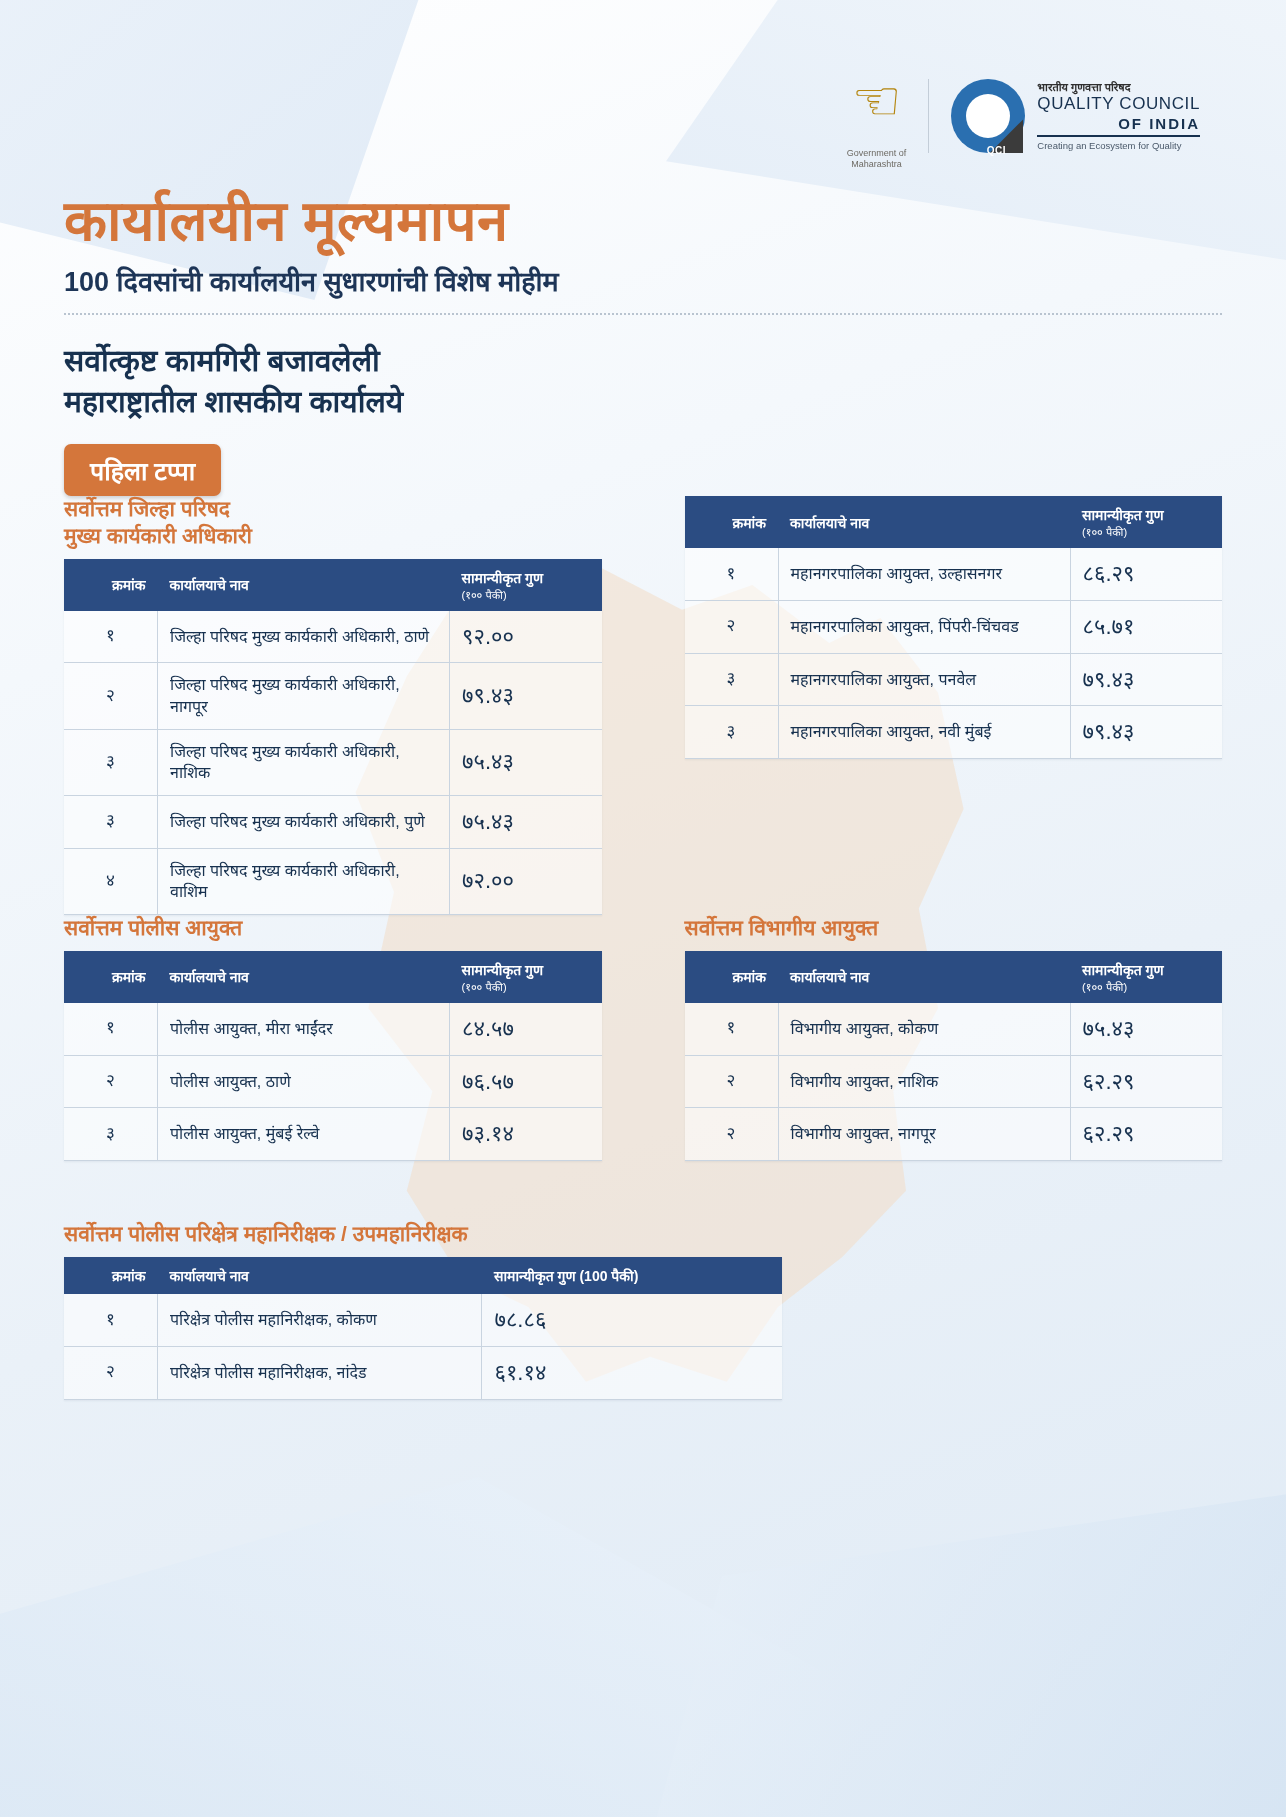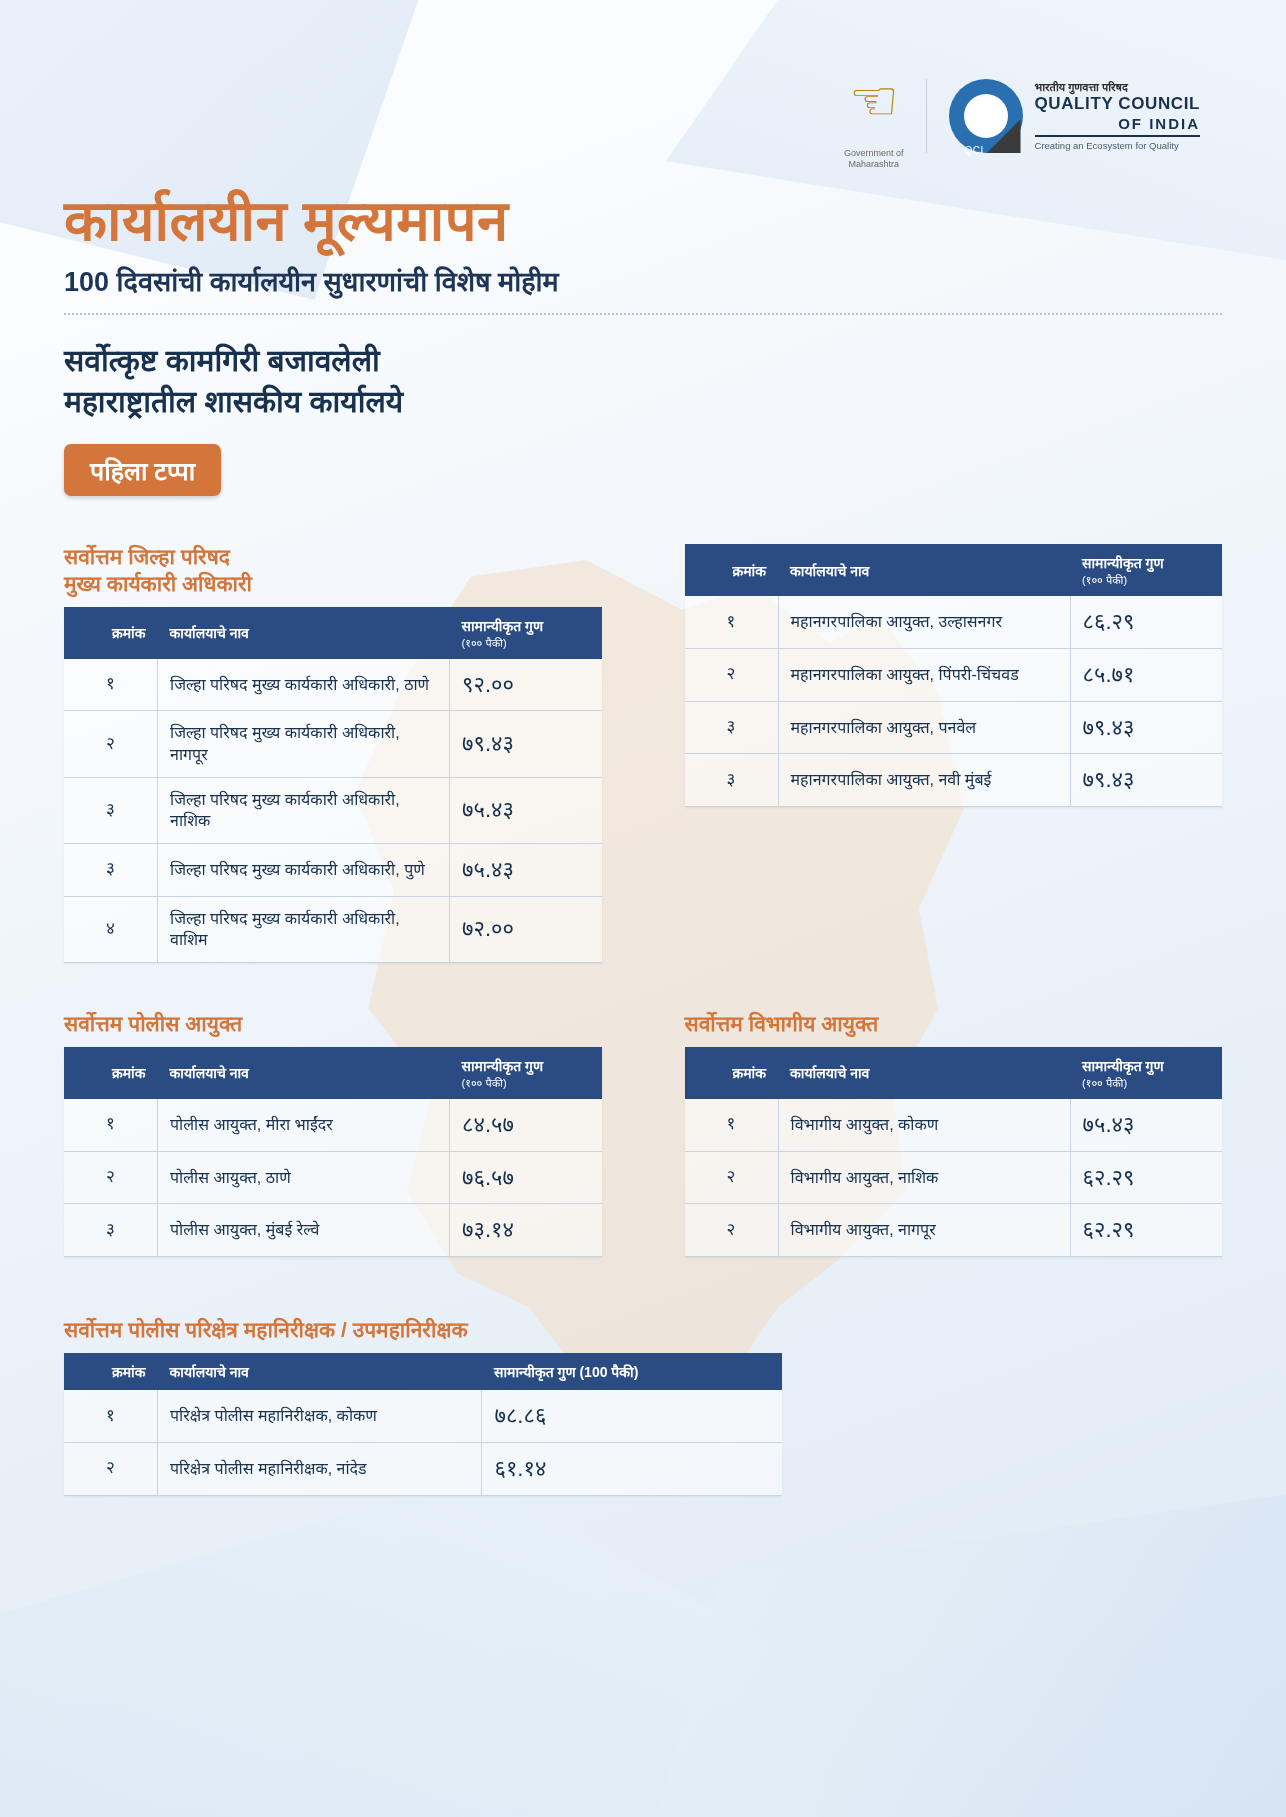--- a/index.html
+++ b/index.html
@@ -76,26 +76,26 @@
   }
   .qci-q:after {
     content: ""; position: absolute; left: 15px; top: 15px; width: 44px; height: 44px;
     border-radius: 50%; background: #ffffff;
   }
   .qci-tail {
     position: absolute; right: 2px; bottom: 0px; width: 34px; height: 34px;
     background: #3b3b3b; clip-path: polygon(100% 0, 100% 100%, 0 100%);
   }
   .qci-sub {
-    position: absolute; left: 16px; right: 0; bottom: -3px; text-align: left;
-    font-size: 10px; font-weight: normal; color: #ffffff; letter-spacing: .5px;
+    position: absolute; left: 16px; right: 0; bottom: -3px; text-align: center;
+    font-size: 10px; font-weight: bold; color: #ffffff; letter-spacing: .5px;
   }
   .qci-text { line-height: 1.2; }
   .qci-hindi { font-size: 11px; color: #2f2f2f; font-weight: bold; }
-  .qci-main { font-size: 17px; font-weight: bold; color: #17314f; letter-spacing: .6px; }
+  .qci-main { font-size: 17px; font-weight: normal; color: #17314f; letter-spacing: .6px; }
   .qci-of { font-size: 15px; font-weight: bold; color: #17314f; letter-spacing: 2px; text-align: right; }
   .qci-tag { font-size: 9.5px; color: #4b5a6b; margin-top: 3px; }
   .qci-rule { height: 2px; background: #17314f; margin: 2px 0; }
 
   
   .title-block { margin-top: 21px; }
   h1.main-title {
     font-size: 56px; color: #d4763b; margin: 0; font-weight: bold; letter-spacing: .5px;
     line-height: 1.05;
   }
@@ -109,21 +109,21 @@
     font-size: 30px; font-weight: bold; color: #17314f; line-height: 1.35;
   }
   .phase-badge {
     display: inline-block; margin-top: 22px;
     background: #d4763b; color: #ffffff; font-size: 25px; font-weight: bold;
     padding: 9px 26px; border-radius: 7px;
     box-shadow: 0 2px 4px rgba(0,0,0,.18);
   }
 
   
-  .grid { display: flex; gap: 83px; margin-top: 48px; }
+  .grid { display: flex; gap: 83px; }
   .col { flex: 1; min-width: 0; }
   .tbl-heading {
     color: #d4763b; font-size: 21px; font-weight: bold; line-height: 1.25; margin-bottom: 10px;
   }
   table.rank {
     width: 100%; border-collapse: collapse; background: rgba(255,255,255,.55);
     box-shadow: 0 1px 2px rgba(30,50,80,.07);
   }
   table.rank thead th {
     background: #2b4c82; color: #ffffff; font-size: 14px; font-weight: bold;

